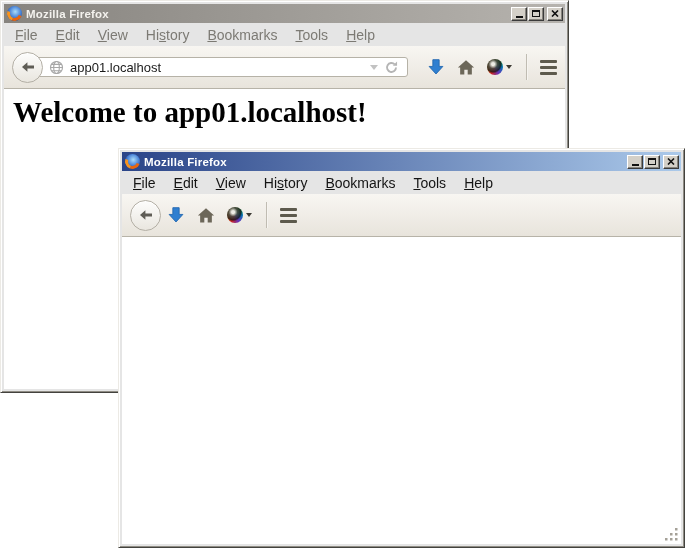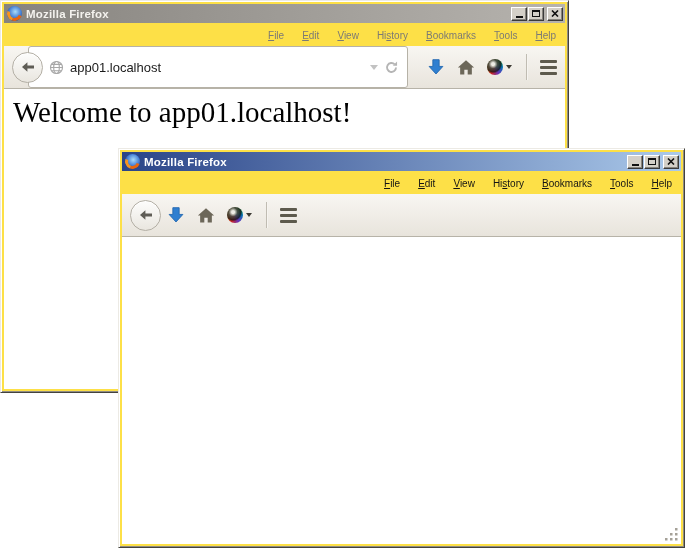--- a/index.html
+++ b/index.html
@@ -5,21 +5,21 @@
   html,body{margin:0;padding:0;}
   body{
     width:688px;height:551px;position:relative;overflow:hidden;
     background:#ffffff;
     font-family:"Liberation Sans", sans-serif;
     -webkit-font-smoothing:none;
   }
   
   .win{
     position:absolute;
-    background:#fde047;
+    background:#e5e5e5;
     border:1px solid;
     border-color:#eceae5 #43423e #43423e #eceae5;
     box-shadow: inset 1px 1px 0 #ffffff, inset -1px -1px 0 #8f8c84;
     padding:3px;
     display:flex;flex-direction:column;
     box-sizing:border-box;
   }
   .win1{left:0;top:0;width:569px;height:393px;z-index:1;}
   .win2{left:118px;top:148px;width:567px;height:400px;z-index:2;}
 
@@ -45,21 +45,21 @@
     width:16px;height:14px;background:#d4d0c8;
     border:1px solid;border-color:#ffffff #3a3a3a #3a3a3a #ffffff;
     box-shadow: inset -1px -1px 0 #86837c;
     display:flex;align-items:center;justify-content:center;box-sizing:border-box;
   }
   .cap.close{margin-left:2px;}
   .g-min{width:7px;height:2px;background:#111;margin-top:6px;}
   .g-max{width:8px;height:7px;border:1px solid #111;border-top-width:2px;box-sizing:border-box;}
 
   
-  .menubar{height:22px;flex:0 0 22px;display:flex;align-items:center;padding-left:2px;font-size:10px;justify-content:flex-end;}
+  .menubar{height:22px;flex:0 0 22px;display:flex;align-items:center;padding-left:2px;font-size:14px;}
   .mi{padding:0 9px;white-space:nowrap;}
   .mi .key{text-decoration:underline;}
   .menu-inactive .mi{color:#7c7a74;}
   .menu-active .mi{color:#141414;}
 
   
   .toolbar{
     height:43px;flex:0 0 43px;
     display:flex;align-items:center;
     padding:0 8px;
@@ -69,21 +69,21 @@
   }
   .back{
     width:31px;height:31px;border-radius:50%;flex:0 0 31px;
     background:linear-gradient(#fdfdfc,#e9e6df);
     border:1px solid #b3afa5;
     display:flex;align-items:center;justify-content:center;
     position:relative;z-index:2;box-sizing:border-box;
     box-shadow: inset 0 1px 0 #fff;
   }
   .urlbar{
-    flex:1;height:42px;margin-left:-15px;margin-right:13px;
+    flex:1;height:20px;margin-left:-15px;margin-right:13px;
     background:#fff;border:1px solid #b6b2a7;border-radius:3px;
     display:flex;align-items:center;
     padding-left:20px;padding-right:8px;gap:6px;
     box-sizing:border-box;position:relative;z-index:1;
   }
   .url{font-size:13px;color:#1a1a1a;white-space:nowrap;}
   .sp{flex:1;}
   .dd{width:0;height:0;border-left:4px solid transparent;border-right:4px solid transparent;border-top:5px solid #c2c2c2;}
   .dd-dark{width:0;height:0;border-left:3.5px solid transparent;border-right:3.5px solid transparent;border-top:4px solid #3c3a34;margin-left:3px;}
   .tbtn{display:flex;align-items:center;justify-content:center;margin:0 6px;}
@@ -92,21 +92,21 @@
       radial-gradient(circle at 38% 32%, rgba(240,240,240,.95) 0 10%, rgba(70,70,70,.9) 30%, rgba(22,22,22,.8) 52%, rgba(0,0,0,0) 63%),
       conic-gradient(from 210deg, #cc2222, #dd8800, #bbbb00, #22a022, #0077bb, #6633bb, #cc2222);}
   .vsep{width:2px;height:26px;background:linear-gradient(to right,#c0bcb2 50%,#f6f4f0 50%);margin:0 8px;}
   .burger{display:flex;flex-direction:column;gap:3px;margin-left:4px;}
   .burger i{width:17px;height:3px;background:#5d5a4d;border-radius:1px;display:block;}
 
   
   .content{flex:1;background:#ffffff;position:relative;overflow:hidden;}
   .content h1{
     font-family:"Liberation Serif", serif;
-    font-weight:normal;font-size:29px;color:#000;
+    font-weight:bold;font-size:29px;color:#000;
     margin:7px 0 0 9px;white-space:nowrap;
   }
   .win2 .content h1{margin-top:12px;}
   .grip{position:absolute;right:2px;bottom:2px;}
 </style>
 </head>
 <body>
 
 <div class="win win1">
   <div class="titlebar tb-inactive">

